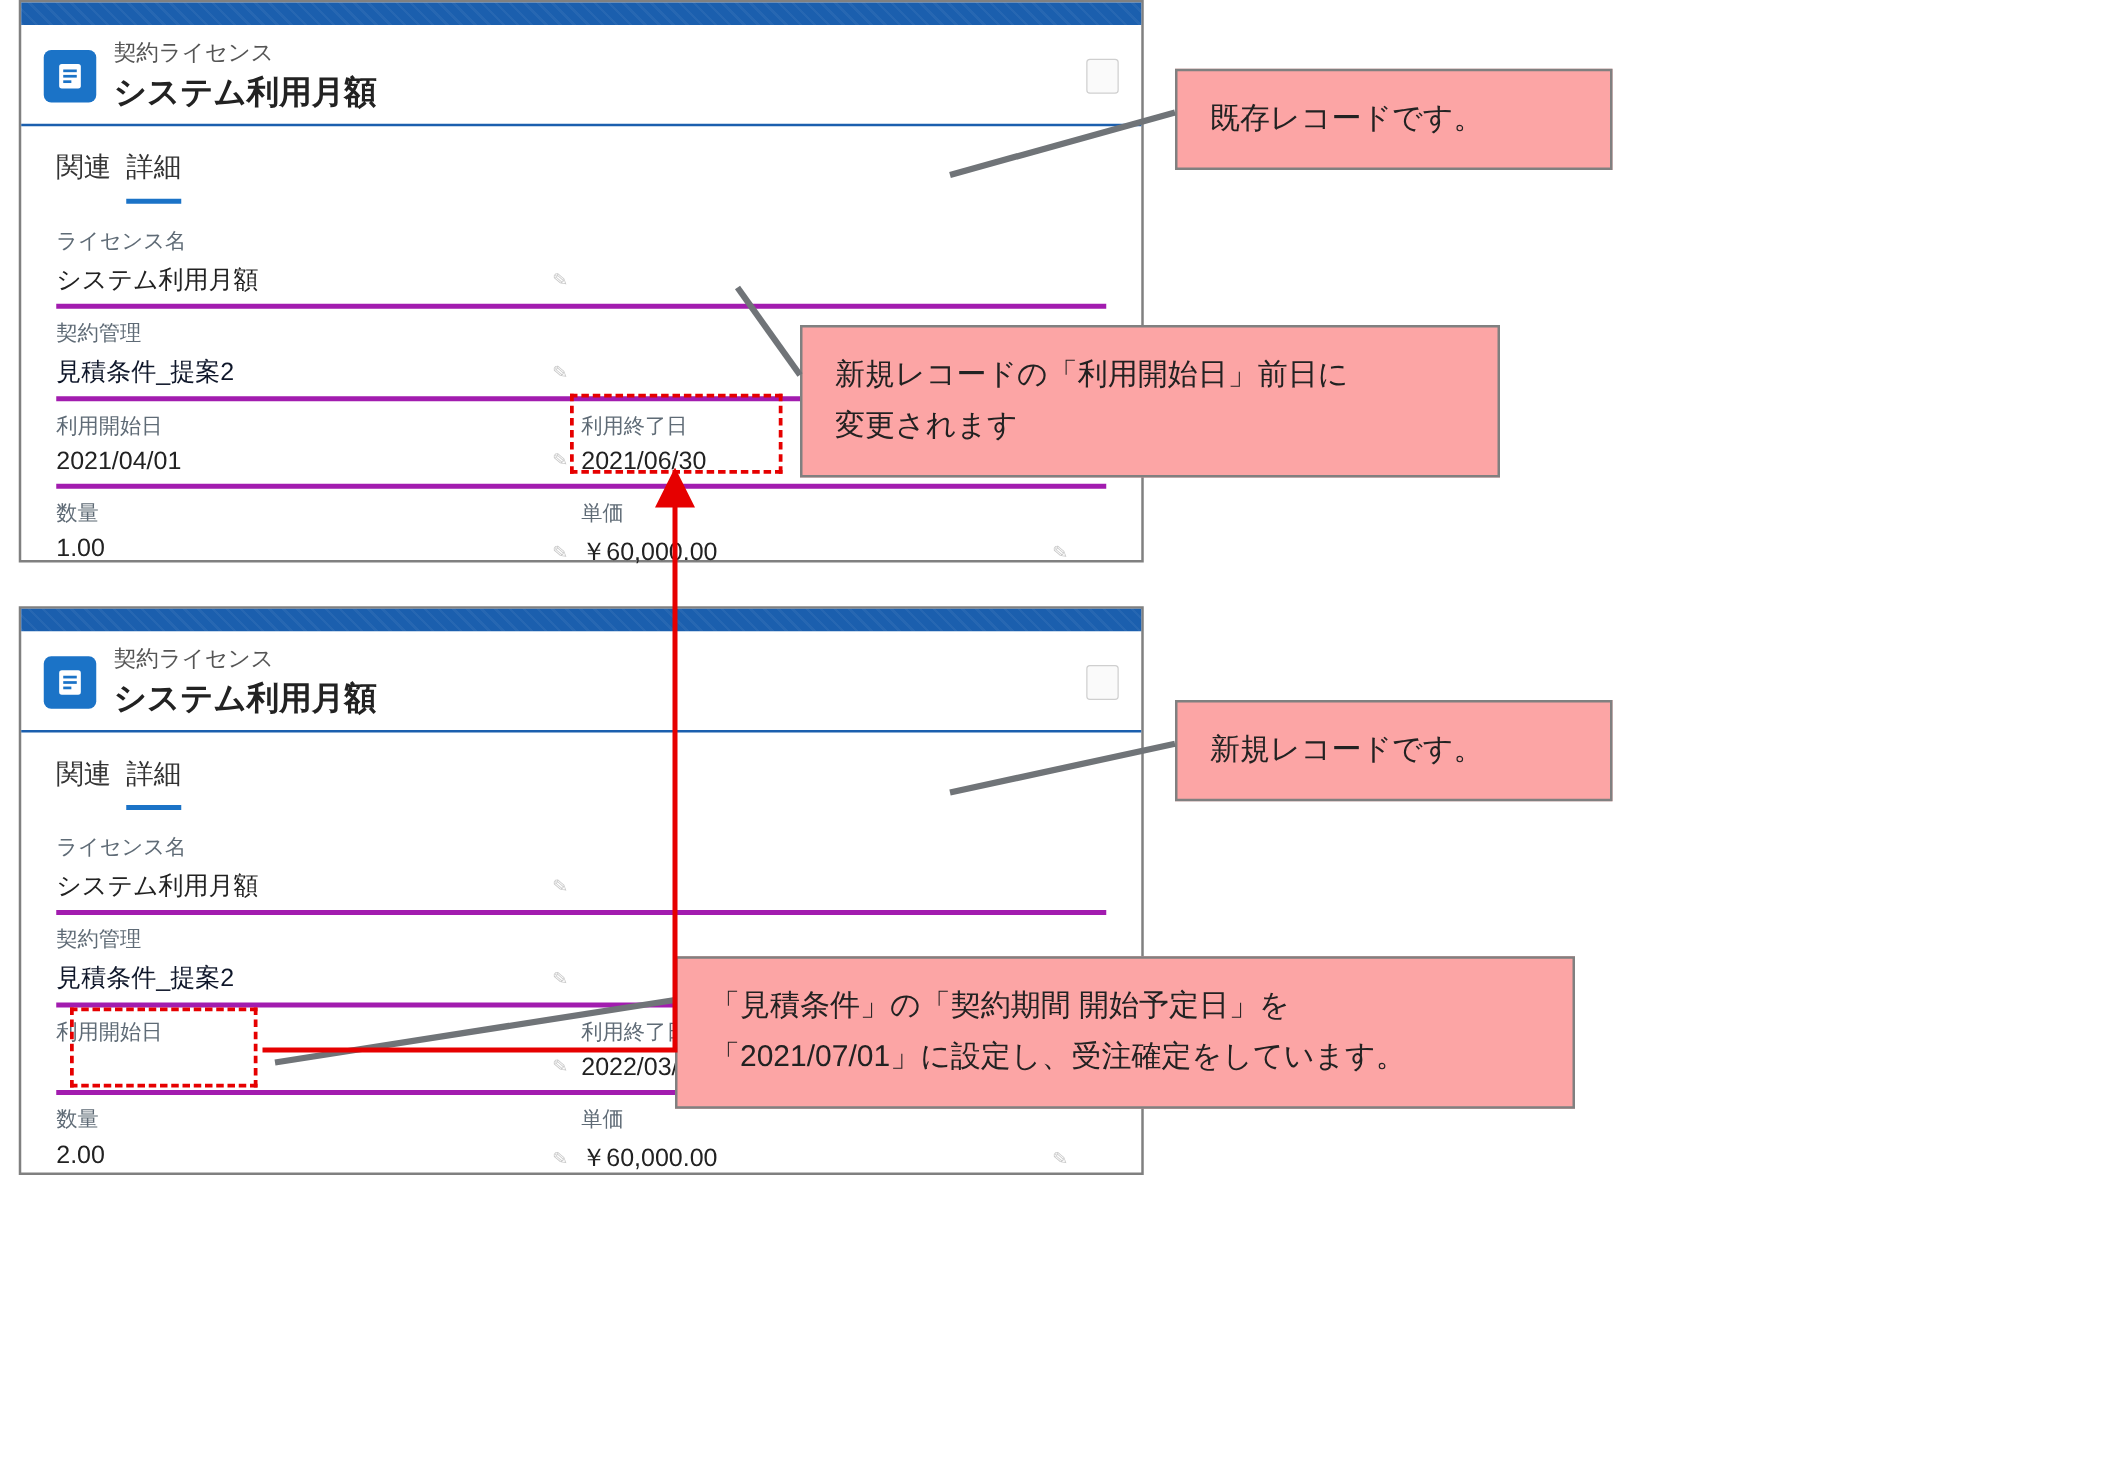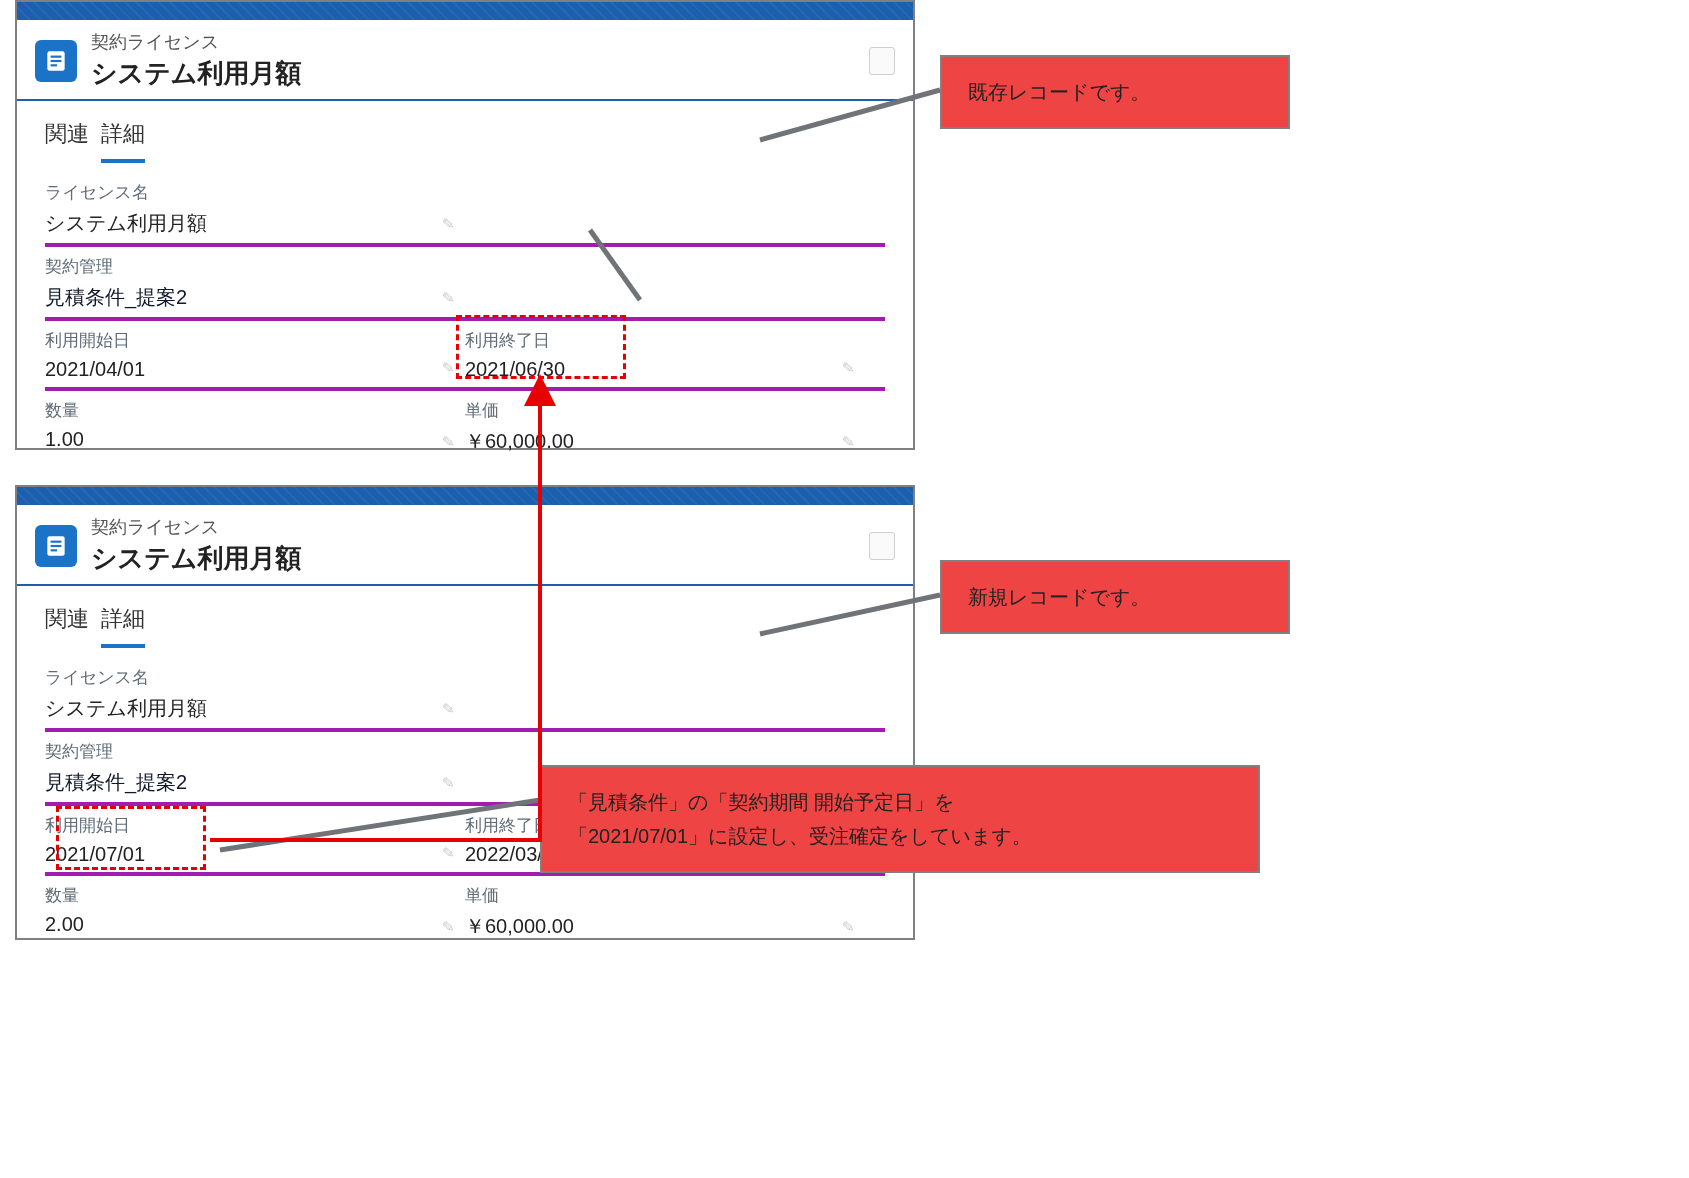--- a/index.html
+++ b/index.html
@@ -80,23 +80,23 @@
     right: 10px;
     bottom: 4px;
     color: #c9c9c9;
     font-size: 15px;
     transform: rotate(-5deg);
   }
   
   .callout {
     position: absolute;
     border: 2px solid #808080;
-    background: #ef4444;
+    background: #fca5a5;
     padding: 18px 26px;
-    font-size: 20px;
+    font-size: 24px;
     color: #222;
     line-height: 1.7;
   }
   .c1 { left: 940px; top: 55px;  width: 350px; }
   .c2 { left: 640px; top: 260px; width: 560px; }
   .c3 { left: 940px; top: 560px; width: 350px; }
   .c4 { left: 540px; top: 765px; width: 720px; }
   .svg-layer {
     position: absolute;
     left: 0; top: 0;
@@ -211,21 +211,20 @@
       <div class="row">
         <div class="col">
           <div class="lbl">契約管理</div>
           <div class="val link">見積条件_提案2</div>
           <span class="pencil">✎</span>
         </div>
       </div>
       <div class="row">
         <div class="col">
           <div class="lbl">利用開始日</div>
-          <div class="val">2021/07/01</div>
           <span class="pencil">✎</span>
         </div>
         <div class="col">
           <div class="lbl">利用終了日</div>
           <div class="val">2022/03/31</div>
           <span class="pencil">✎</span>
         </div>
       </div>
       <div class="row" style="border-bottom:none;">
         <div class="col">
@@ -239,20 +238,21 @@
           <span class="pencil">✎</span>
         </div>
       </div>
     </div>
   </div>
 
   <div class="redbox rb1"></div>
   <div class="redbox rb2"></div>
 
   <div class="callout c1">既存レコードです。</div>
+  <div class="callout c2">新規レコードの「利用開始日」前日に<br>変更されます</div>
   <div class="callout c3">新規レコードです。</div>
   <div class="callout c4">「見積条件」の「契約期間 開始予定日」を<br>「2021/07/01」に設定し、受注確定をしています。</div>
 
   <svg class="svg-layer">
 
     <line x1="760" y1="140" x2="940" y2="90" stroke="#707478" stroke-width="5"></line>
     <line x1="590" y1="230" x2="640" y2="300" stroke="#707478" stroke-width="5"></line>
     <line x1="760" y1="634" x2="940" y2="595" stroke="#707478" stroke-width="5"></line>
     <line x1="220" y1="850" x2="540" y2="800" stroke="#707478" stroke-width="5"></line>
 

